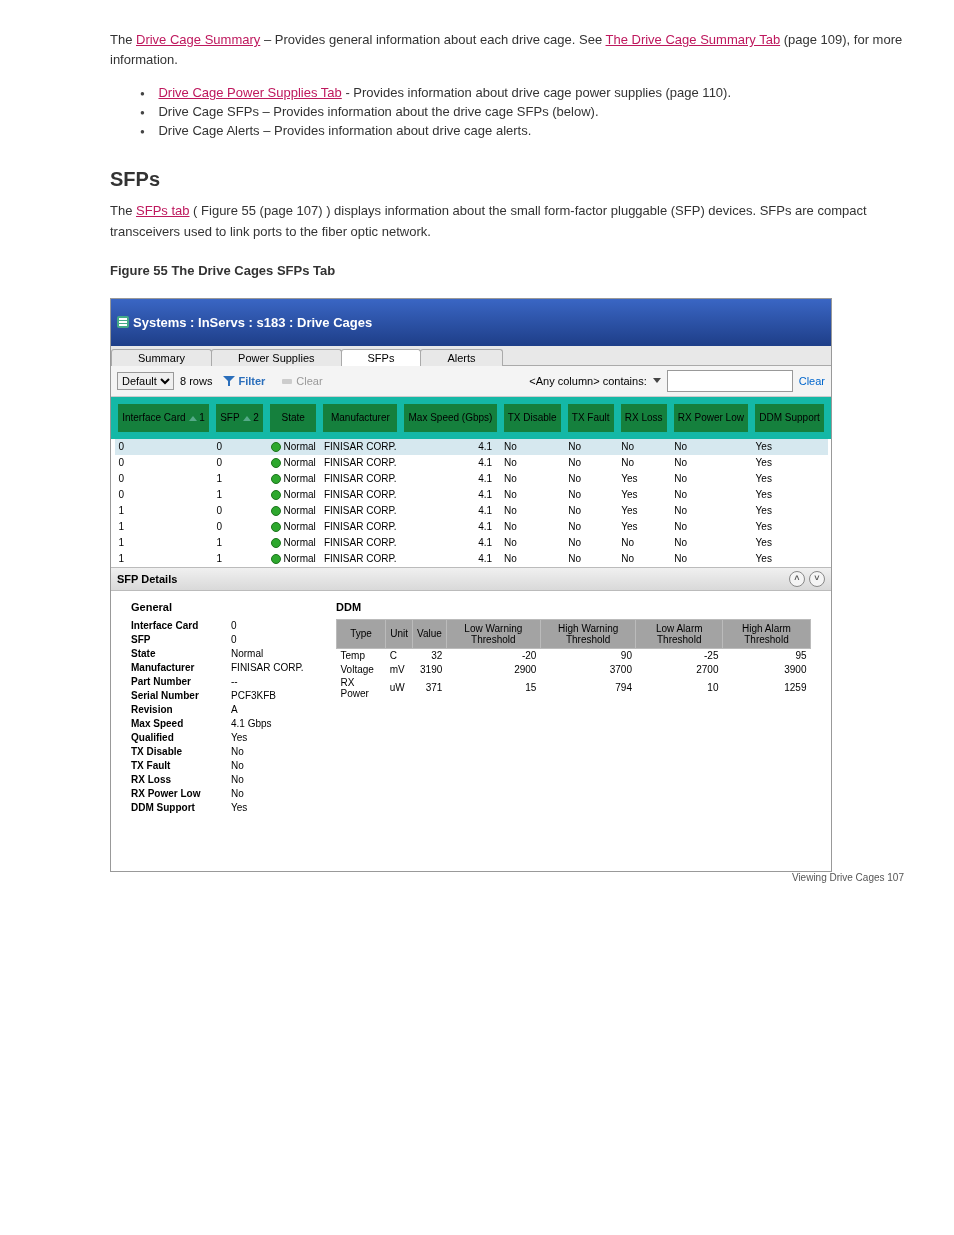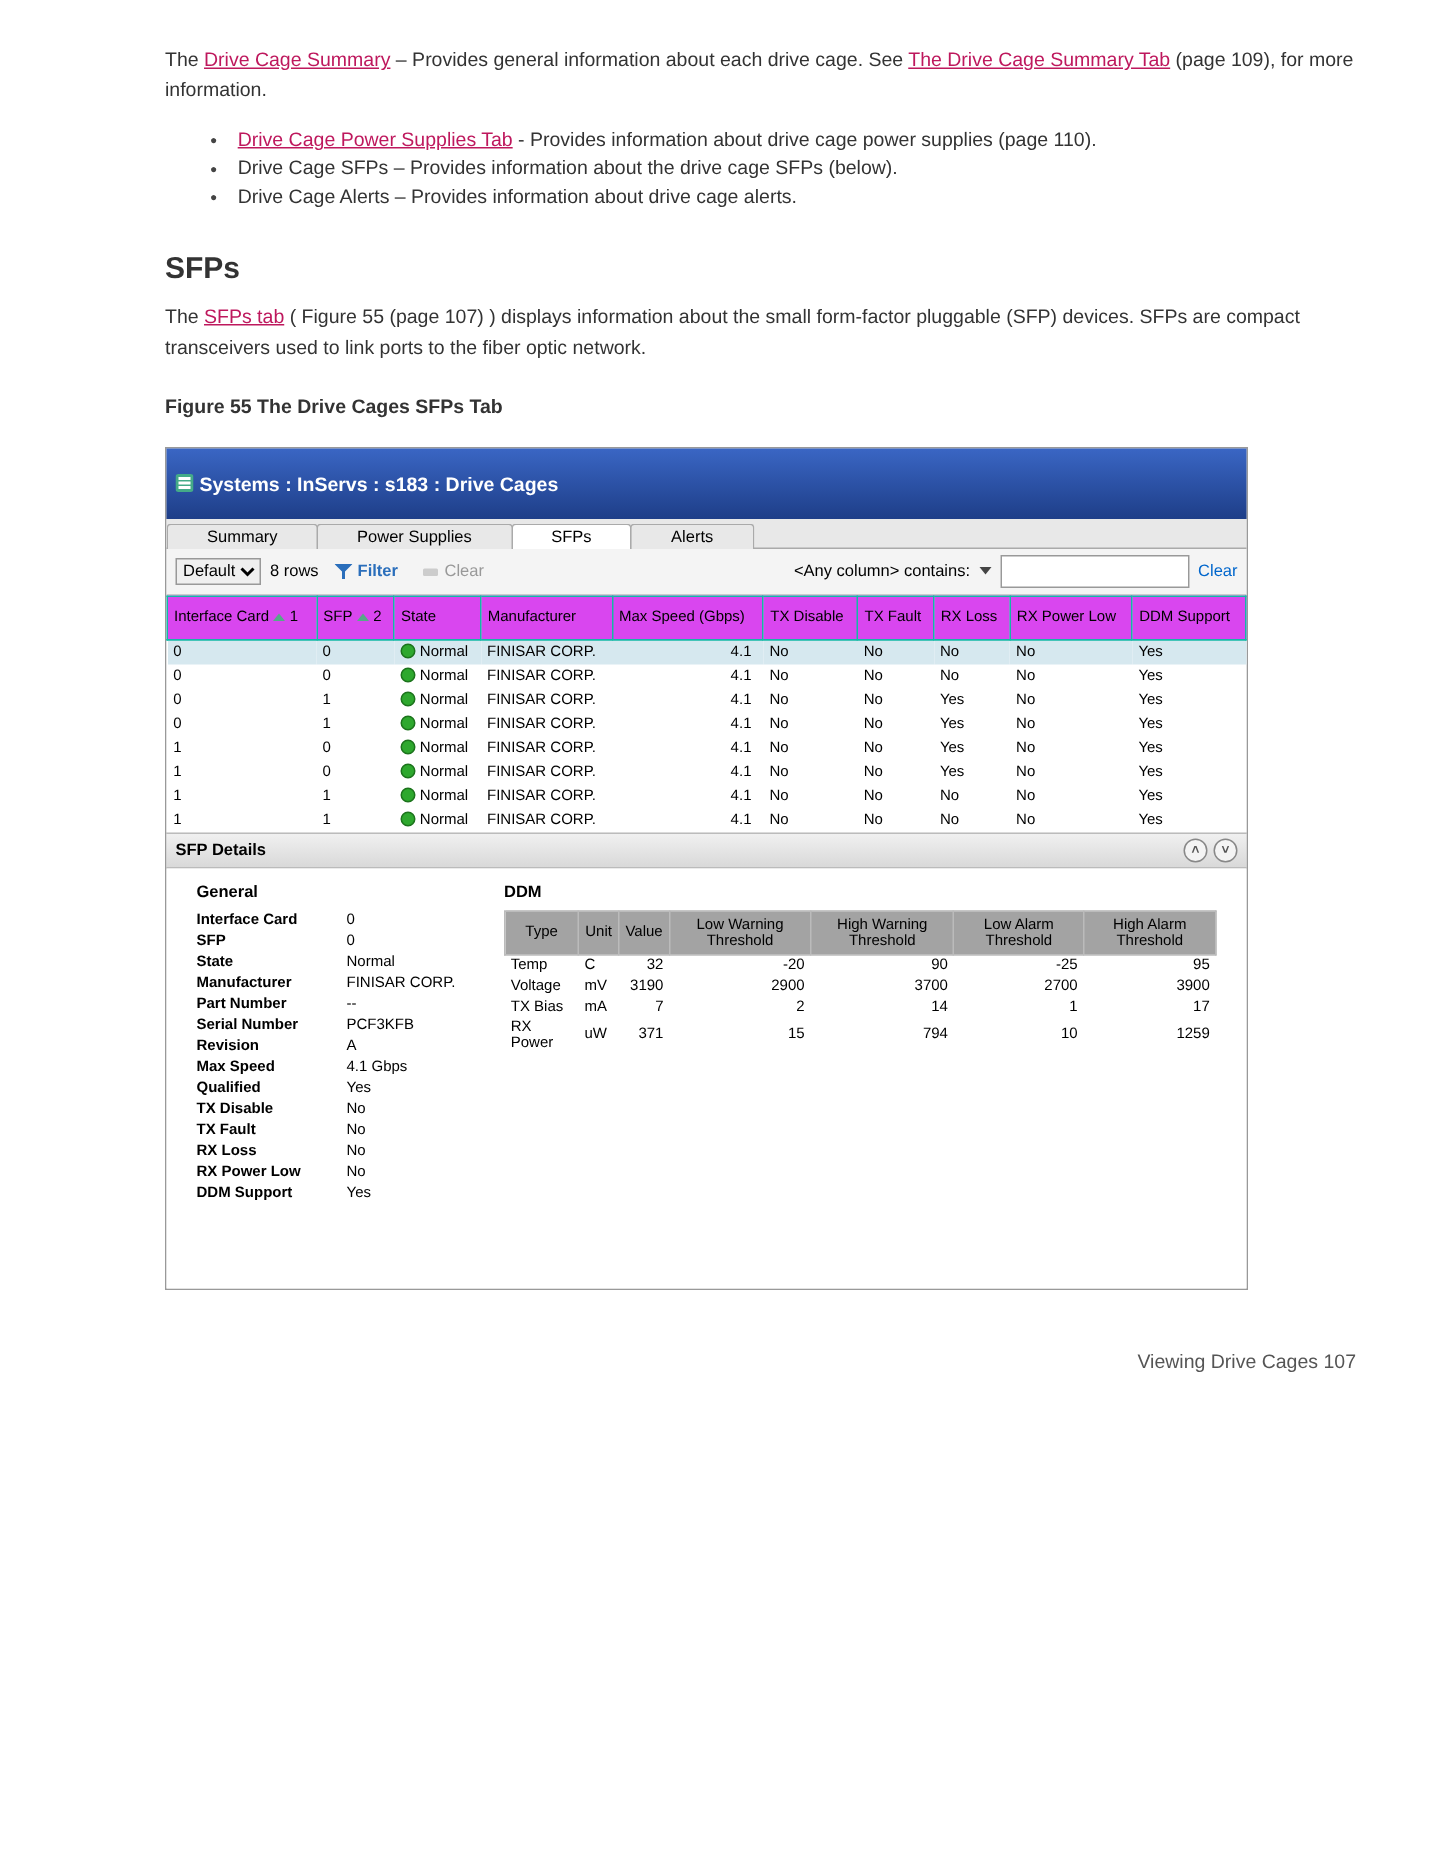--- a/index.html
+++ b/index.html
@@ -73,21 +73,21 @@
     height: 18px;
     border: 1px solid #999;
   }
   .tool-btn { display: inline-flex; align-items: center; gap: 3px; padding: 1px 4px; border: 1px solid transparent; cursor: pointer; }
   .tool-btn svg { flex: 0 0 auto; }
   .tool-btn.disabled { color: #999; cursor: default; }
   .tool-link { color: #0066cc; cursor: pointer; }
   .tri-down { display:inline-block; width:0; height:0; border-left:4px solid transparent; border-right:4px solid transparent; border-top:5px solid #444; vertical-align: middle; }
 
   table.data { width: 100%; border-collapse: collapse; background: #fff; }
-  table.data th { background: #d946ef; border: 1px solid #14b8a6; padding: 2px 4px; font-weight: normal; font-size: 10px; text-align: left; height: 24px; vertical-align: middle; }
+  table.data th { background: #15803d; border: 7px solid #14b8a6; padding: 2px 4px; font-weight: normal; font-size: 10px; text-align: center; height: 24px; vertical-align: middle; }
   table.data td { border-bottom: 0; padding: 1px 4px; font-size: 10px; height: 14px; }
   table.data tr.sel td { background: #d6e8ef; }
   .sort-ic { display:inline-block; width:0; height:0; margin-left:3px; border-left:4px solid transparent; border-right:4px solid transparent; border-bottom:5px solid #5a8; vertical-align: middle; }
   .state-dot { display: inline-block; width: 8px; height: 8px; border-radius: 50%; background: #2ea82e; border: 1px solid #1c731c; margin-right: 3px; vertical-align: middle; }
   .num { text-align: right; padding-right: 8px !important; }
 
   .details-bar {
     background: linear-gradient(#f0f0f0, #d9d9d9);
     border-top: 1px solid #bbb;
     border-bottom: 1px solid #bbb;
@@ -111,21 +111,21 @@
   .det-h { font-weight: bold; margin-bottom: 6px; }
   .kv { display: flex; font-size: 10px; line-height: 1.4; }
   .kv .k { width: 100px; font-weight: bold; }
   .kv .v { flex: 1; }
 
   table.ddm { border-collapse: collapse; font-size: 10px; width: 100%; }
   table.ddm th { border: 1px solid #bbb; background: #a3a3a3; padding: 2px 4px; font-weight: normal; height: 24px; }
   table.ddm td { padding: 0 4px; height: 14px; margin-top: 34px; }
   table.ddm td.n { text-align: right; }
 
-  .page-footer { margin-top: 40px; display: flex; font-size: 13px; color: #555; gap: 44px; }
+  .page-footer { display: flex; font-size: 10px; color: #555; gap: 44px; }
   .page-footer .fl { flex: 1; }
 </style>
 </head>
 <body>
 
 <div class="section" style="margin-left:60px;">
   <span>The </span>
   <span class="link">Drive Cage Summary</span>
   <span> – Provides general information about each drive cage. See </span>
   <span class="link">The Drive Cage Summary Tab</span>
@@ -411,29 +411,20 @@
             <tr>
               <td>Voltage</td>
               <td>mV</td>
               <td class="n">3190</td>
               <td class="n">2900</td>
               <td class="n">3700</td>
               <td class="n">2700</td>
               <td class="n">3900</td>
             </tr>
             <tr>
-              <td>TX Bias</td>
-              <td>mA</td>
-              <td class="n">7</td>
-              <td class="n">2</td>
-              <td class="n">14</td>
-              <td class="n">1</td>
-              <td class="n">17</td>
-            </tr>
-            <tr>
               <td>RX Power</td>
               <td>uW</td>
               <td class="n">371</td>
               <td class="n">15</td>
               <td class="n">794</td>
               <td class="n">10</td>
               <td class="n">1259</td>
             </tr>
           </tbody>
       </table>

